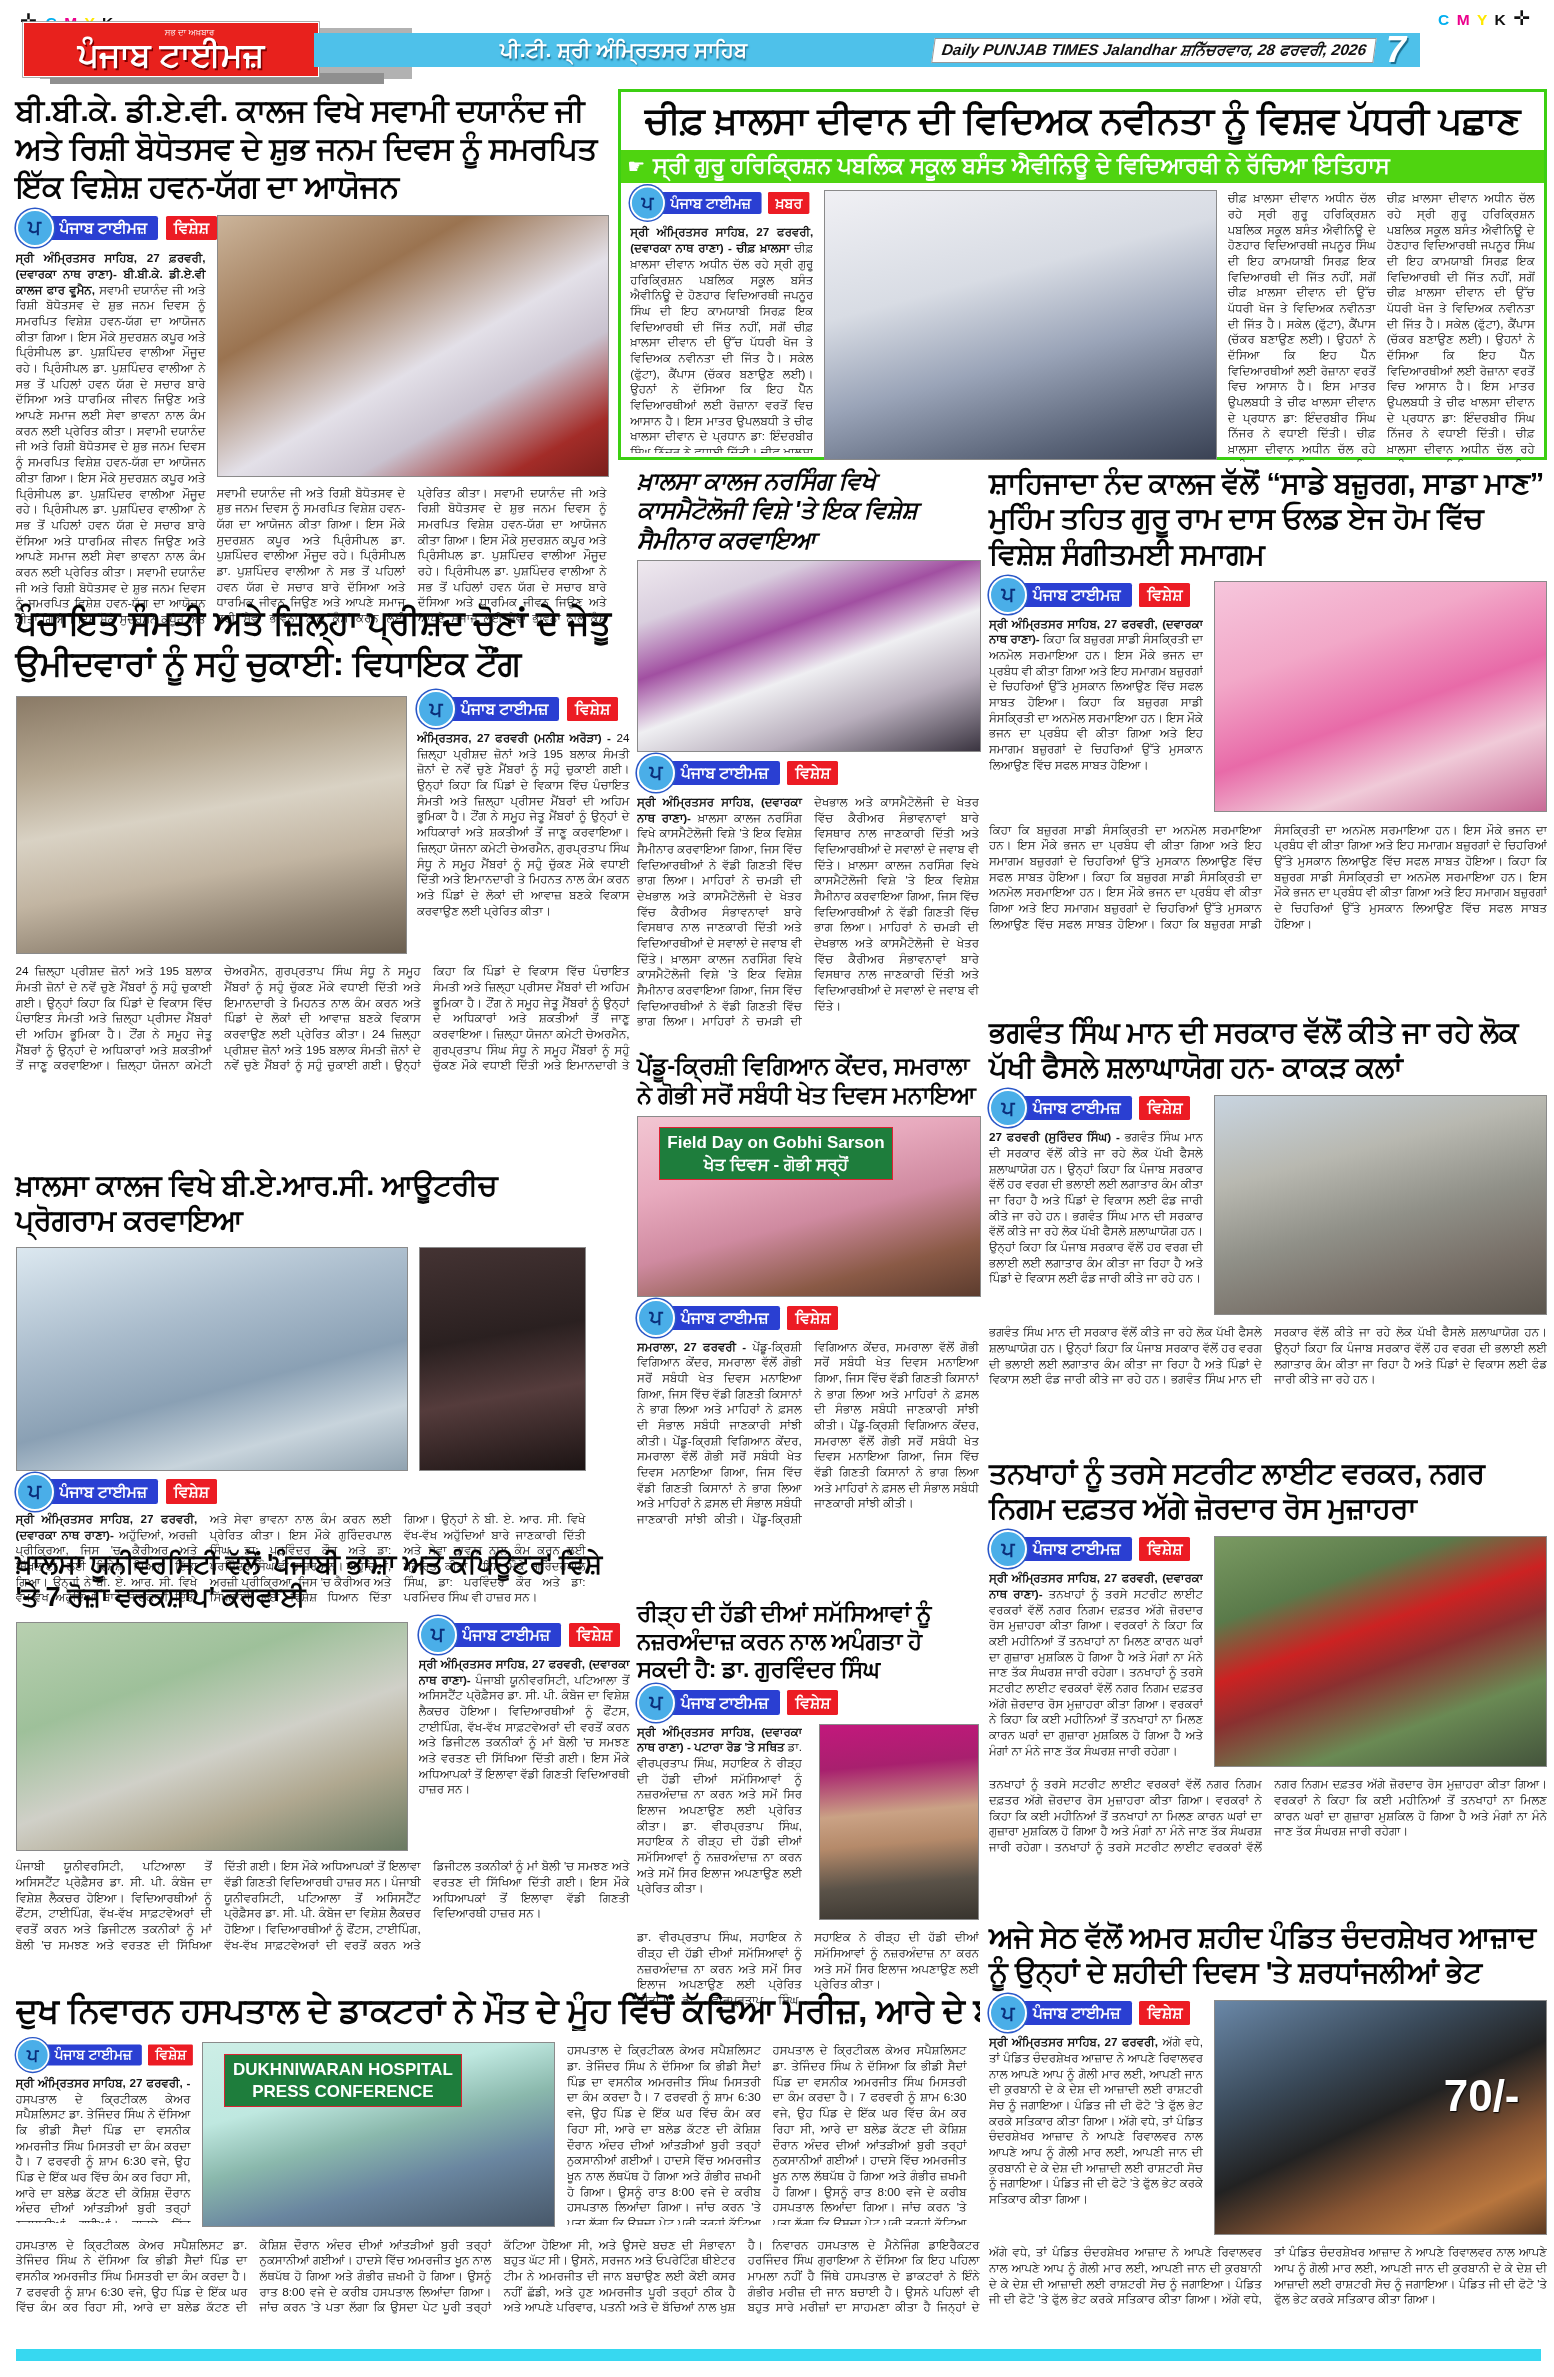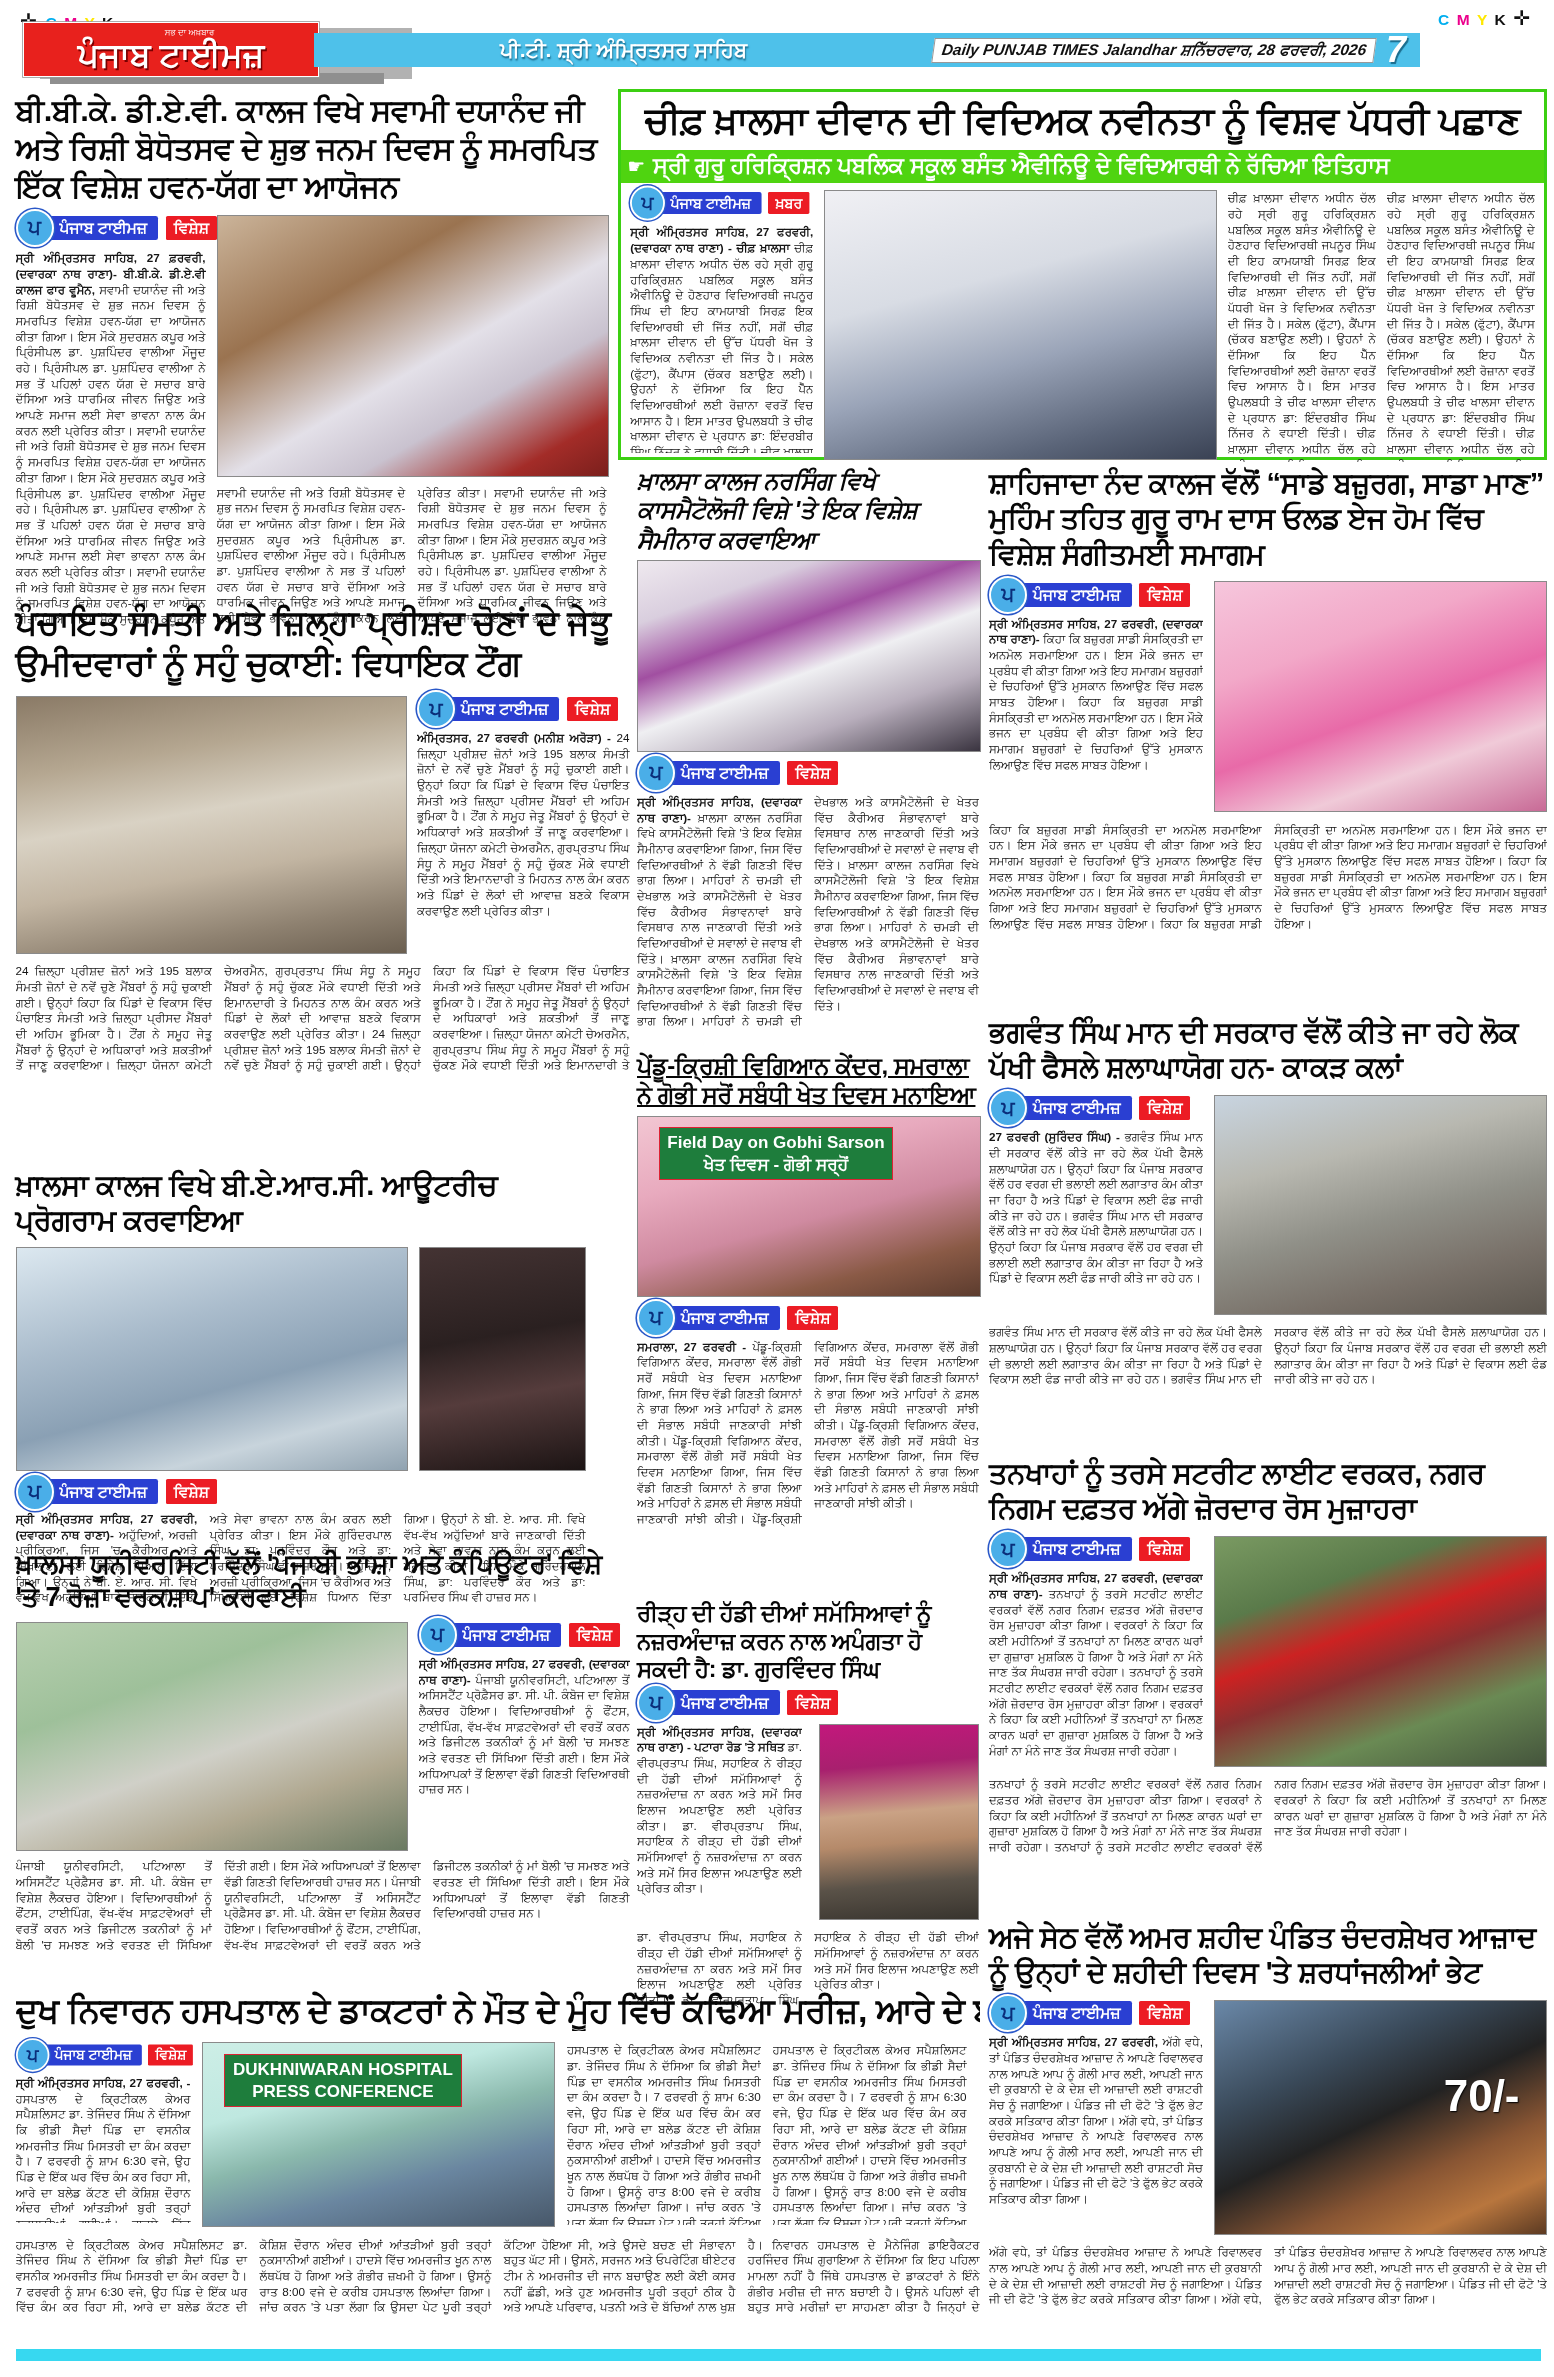--- a/index.html
+++ b/index.html
@@ -156,21 +156,21 @@
           <span class="dateline">ਸ੍ਰੀ ਅੰਮ੍ਰਿਤਸਰ ਸਾਹਿਬ, 27 ਫਰਵਰੀ, (ਦਵਾਰਕਾ ਨਾਥ ਰਾਣਾ)-</span>
           <span> ਕਿਹਾ ਕਿ ਬਜ਼ੁਰਗ ਸਾਡੀ ਸੰਸਕ੍ਰਿਤੀ ਦਾ ਅਨਮੋਲ ਸਰਮਾਇਆ ਹਨ। ਇਸ ਮੌਕੇ ਭਜਨ ਦਾ ਪ੍ਰਬੰਧ ਵੀ ਕੀਤਾ ਗਿਆ ਅਤੇ ਇਹ ਸਮਾਗਮ ਬਜ਼ੁਰਗਾਂ ਦੇ ਚਿਹਰਿਆਂ ਉੱਤੇ ਮੁਸਕਾਨ ਲਿਆਉਣ ਵਿੱਚ ਸਫਲ ਸਾਬਤ ਹੋਇਆ। ਕਿਹਾ ਕਿ ਬਜ਼ੁਰਗ ਸਾਡੀ ਸੰਸਕ੍ਰਿਤੀ ਦਾ ਅਨਮੋਲ ਸਰਮਾਇਆ ਹਨ। ਇਸ ਮੌਕੇ ਭਜਨ ਦਾ ਪ੍ਰਬੰਧ ਵੀ ਕੀਤਾ ਗਿਆ ਅਤੇ ਇਹ ਸਮਾਗਮ ਬਜ਼ੁਰਗਾਂ ਦੇ ਚਿਹਰਿਆਂ ਉੱਤੇ ਮੁਸਕਾਨ ਲਿਆਉਣ ਵਿੱਚ ਸਫਲ ਸਾਬਤ ਹੋਇਆ।</span>
         </div>
       </div>
       <div class="ph" style="flex:1;height:229px;background:linear-gradient(160deg,#f6c6dc 0%,#f2a8c8 30%,#e86aa8 55%,#f0cad8 75%,#c86a96 100%);"></div>
     </div>
     <div class="body-txt cols2" style="margin-top:9.3px;height:171px;"> ਕਿਹਾ ਕਿ ਬਜ਼ੁਰਗ ਸਾਡੀ ਸੰਸਕ੍ਰਿਤੀ ਦਾ ਅਨਮੋਲ ਸਰਮਾਇਆ ਹਨ। ਇਸ ਮੌਕੇ ਭਜਨ ਦਾ ਪ੍ਰਬੰਧ ਵੀ ਕੀਤਾ ਗਿਆ ਅਤੇ ਇਹ ਸਮਾਗਮ ਬਜ਼ੁਰਗਾਂ ਦੇ ਚਿਹਰਿਆਂ ਉੱਤੇ ਮੁਸਕਾਨ ਲਿਆਉਣ ਵਿੱਚ ਸਫਲ ਸਾਬਤ ਹੋਇਆ। ਕਿਹਾ ਕਿ ਬਜ਼ੁਰਗ ਸਾਡੀ ਸੰਸਕ੍ਰਿਤੀ ਦਾ ਅਨਮੋਲ ਸਰਮਾਇਆ ਹਨ। ਇਸ ਮੌਕੇ ਭਜਨ ਦਾ ਪ੍ਰਬੰਧ ਵੀ ਕੀਤਾ ਗਿਆ ਅਤੇ ਇਹ ਸਮਾਗਮ ਬਜ਼ੁਰਗਾਂ ਦੇ ਚਿਹਰਿਆਂ ਉੱਤੇ ਮੁਸਕਾਨ ਲਿਆਉਣ ਵਿੱਚ ਸਫਲ ਸਾਬਤ ਹੋਇਆ। ਕਿਹਾ ਕਿ ਬਜ਼ੁਰਗ ਸਾਡੀ ਸੰਸਕ੍ਰਿਤੀ ਦਾ ਅਨਮੋਲ ਸਰਮਾਇਆ ਹਨ। ਇਸ ਮੌਕੇ ਭਜਨ ਦਾ ਪ੍ਰਬੰਧ ਵੀ ਕੀਤਾ ਗਿਆ ਅਤੇ ਇਹ ਸਮਾਗਮ ਬਜ਼ੁਰਗਾਂ ਦੇ ਚਿਹਰਿਆਂ ਉੱਤੇ ਮੁਸਕਾਨ ਲਿਆਉਣ ਵਿੱਚ ਸਫਲ ਸਾਬਤ ਹੋਇਆ। ਕਿਹਾ ਕਿ ਬਜ਼ੁਰਗ ਸਾਡੀ ਸੰਸਕ੍ਰਿਤੀ ਦਾ ਅਨਮੋਲ ਸਰਮਾਇਆ ਹਨ। ਇਸ ਮੌਕੇ ਭਜਨ ਦਾ ਪ੍ਰਬੰਧ ਵੀ ਕੀਤਾ ਗਿਆ ਅਤੇ ਇਹ ਸਮਾਗਮ ਬਜ਼ੁਰਗਾਂ ਦੇ ਚਿਹਰਿਆਂ ਉੱਤੇ ਮੁਸਕਾਨ ਲਿਆਉਣ ਵਿੱਚ ਸਫਲ ਸਾਬਤ ਹੋਇਆ।</div>
   </div>
 
   <div class="abs" style="left:637px;top:1051px;width:342px;height:544px;">
-    <div class="hl" style="font-size:24px;text-decoration:underline;">ਪੇਂਡੂ-ਕ੍ਰਿਸ਼ੀ ਵਿਗਿਆਨ ਕੇਂਦਰ, ਸਮਰਾਲਾ ਨੇ ਗੋਭੀ ਸਰੋਂ ਸਬੰਧੀ ਖੇਤ ਦਿਵਸ ਮਨਾਇਆ</div>
+    <div class="hl" style="font-size:24px;">ਪੇਂਡੂ-ਕ੍ਰਿਸ਼ੀ ਵਿਗਿਆਨ ਕੇਂਦਰ, ਸਮਰਾਲਾ ਨੇ ਗੋਭੀ ਸਰੋਂ ਸਬੰਧੀ ਖੇਤ ਦਿਵਸ ਮਨਾਇਆ</div>
     <div class="ph" style="width:100%;height:179px;margin-top:6.2px;background:linear-gradient(165deg,#f2c6d2 0%,#e8aabe 30%,#cf8aa0 55%,#8a5a46 80%,#5c3c2e 100%);">
       <div class="ph-label">
         <div>Field Day on Gobhi Sarson</div>
         <div>ਖੇਤ ਦਿਵਸ - ਗੋਭੀ ਸਰ੍ਹੋਂ</div>
       </div>
     </div>
     <div class="badge" style="margin-top:7.8px;">
       <span class="circ">ਪ</span>
       <span class="paper">ਪੰਜਾਬ ਟਾਈਮਜ਼</span>
       <span class="tag">ਵਿਸ਼ੇਸ਼</span>

